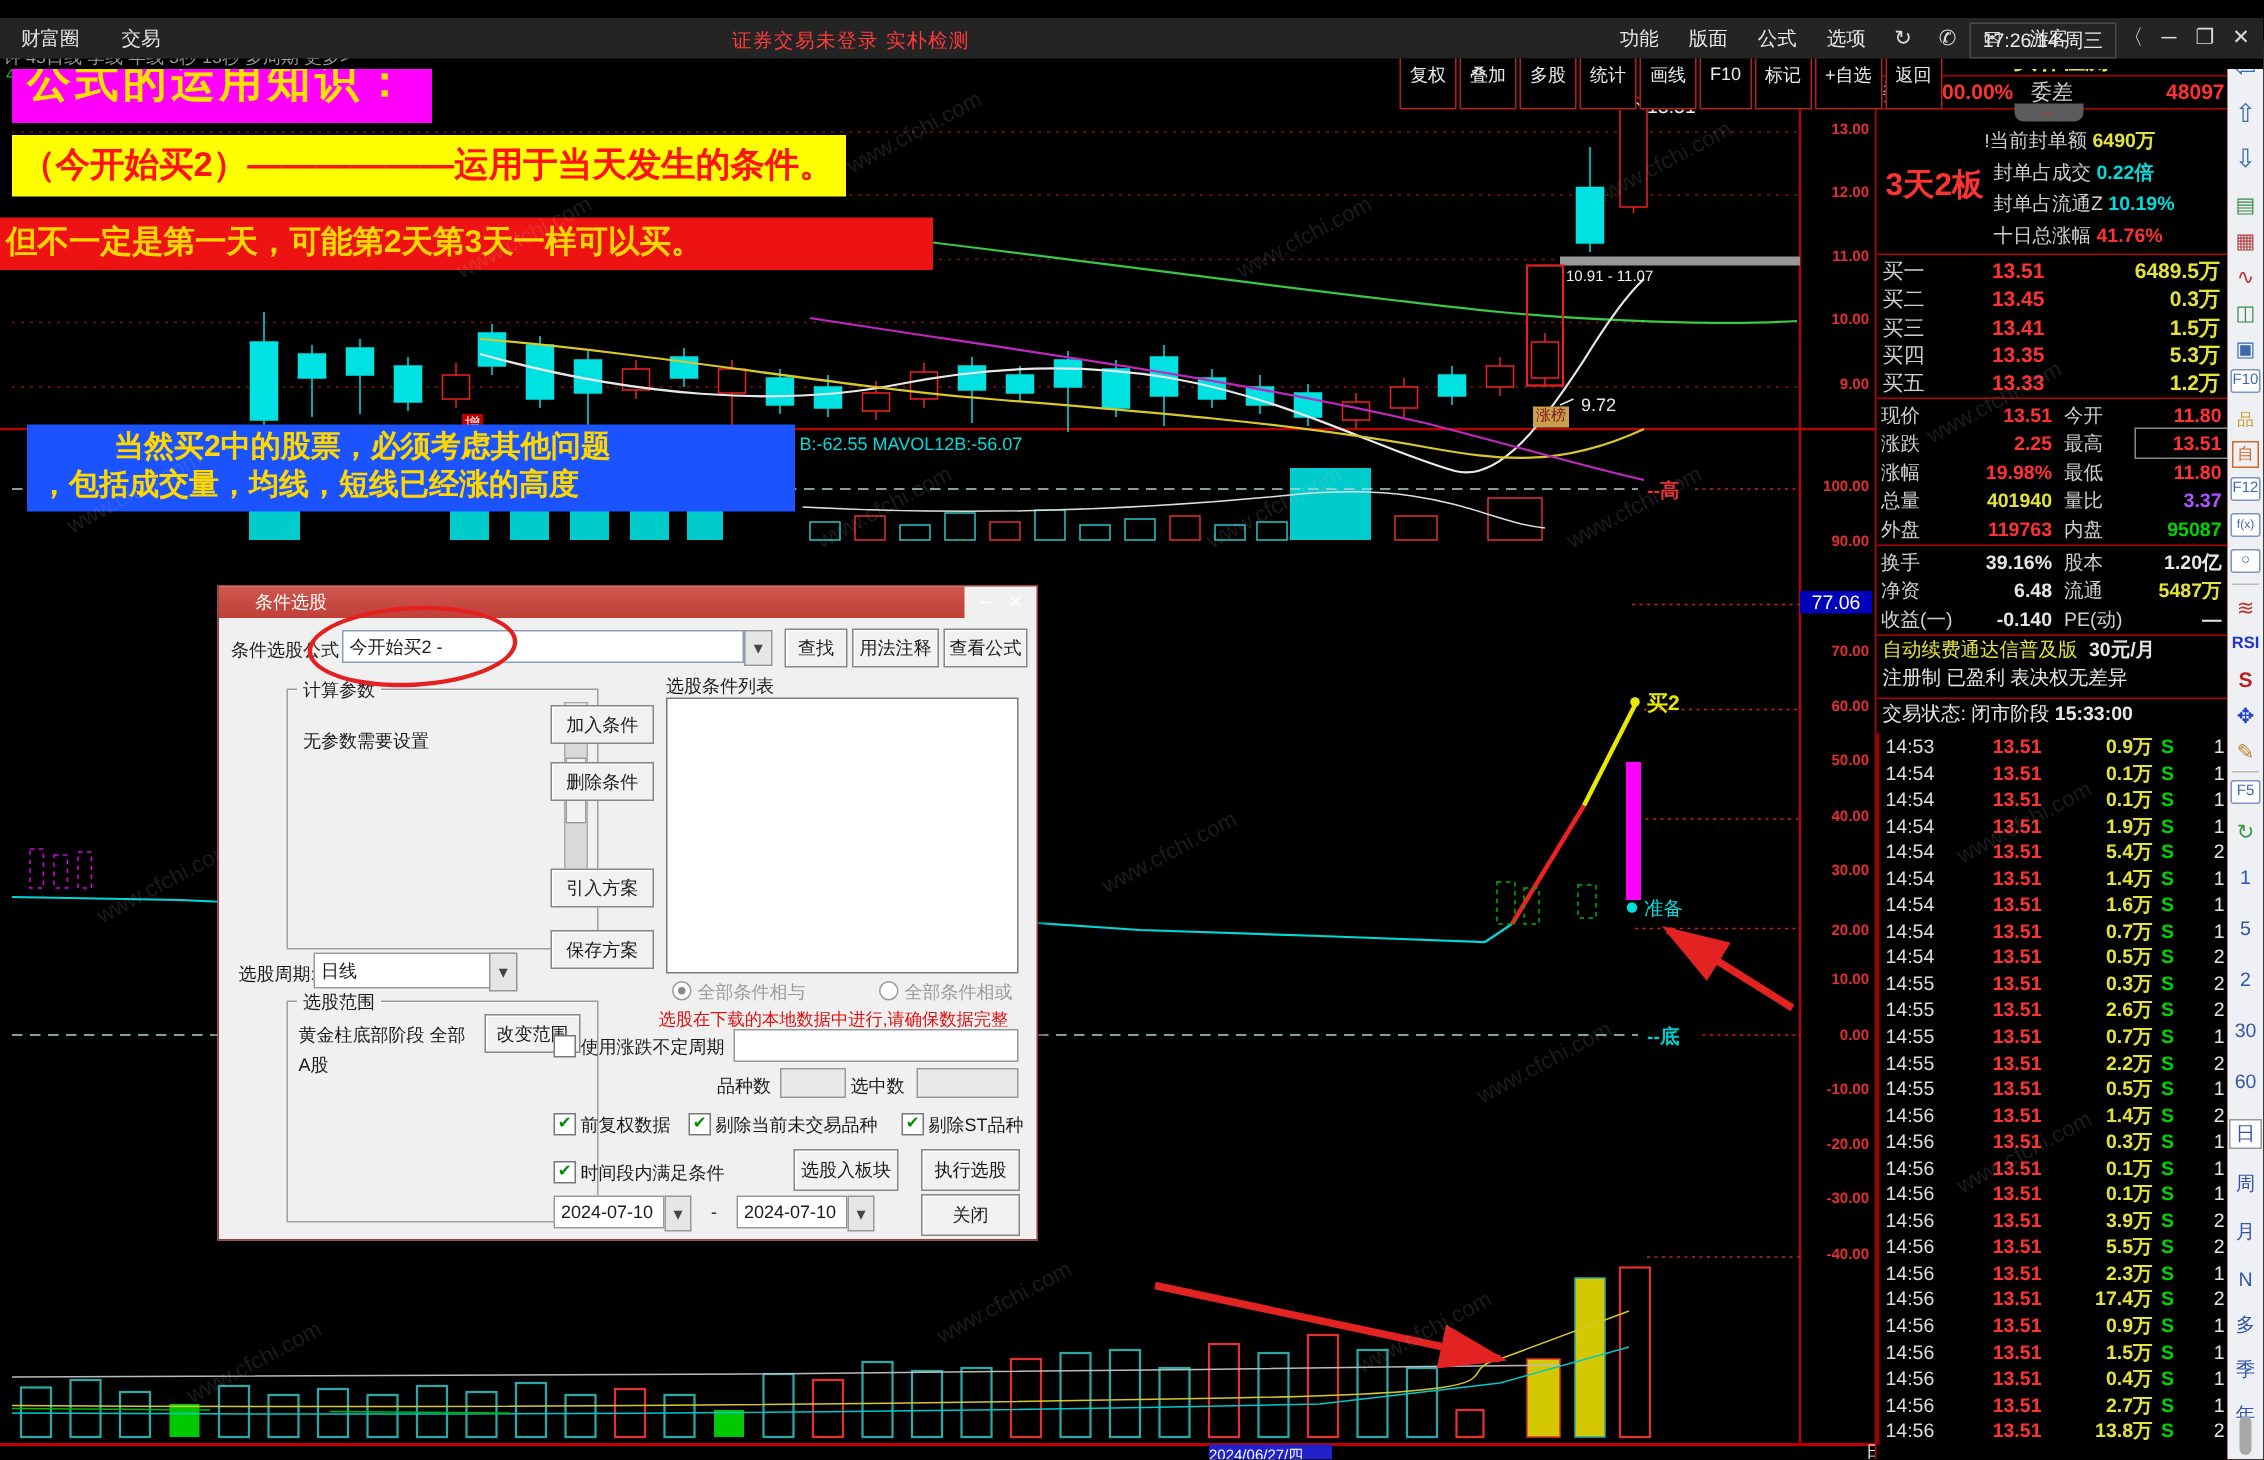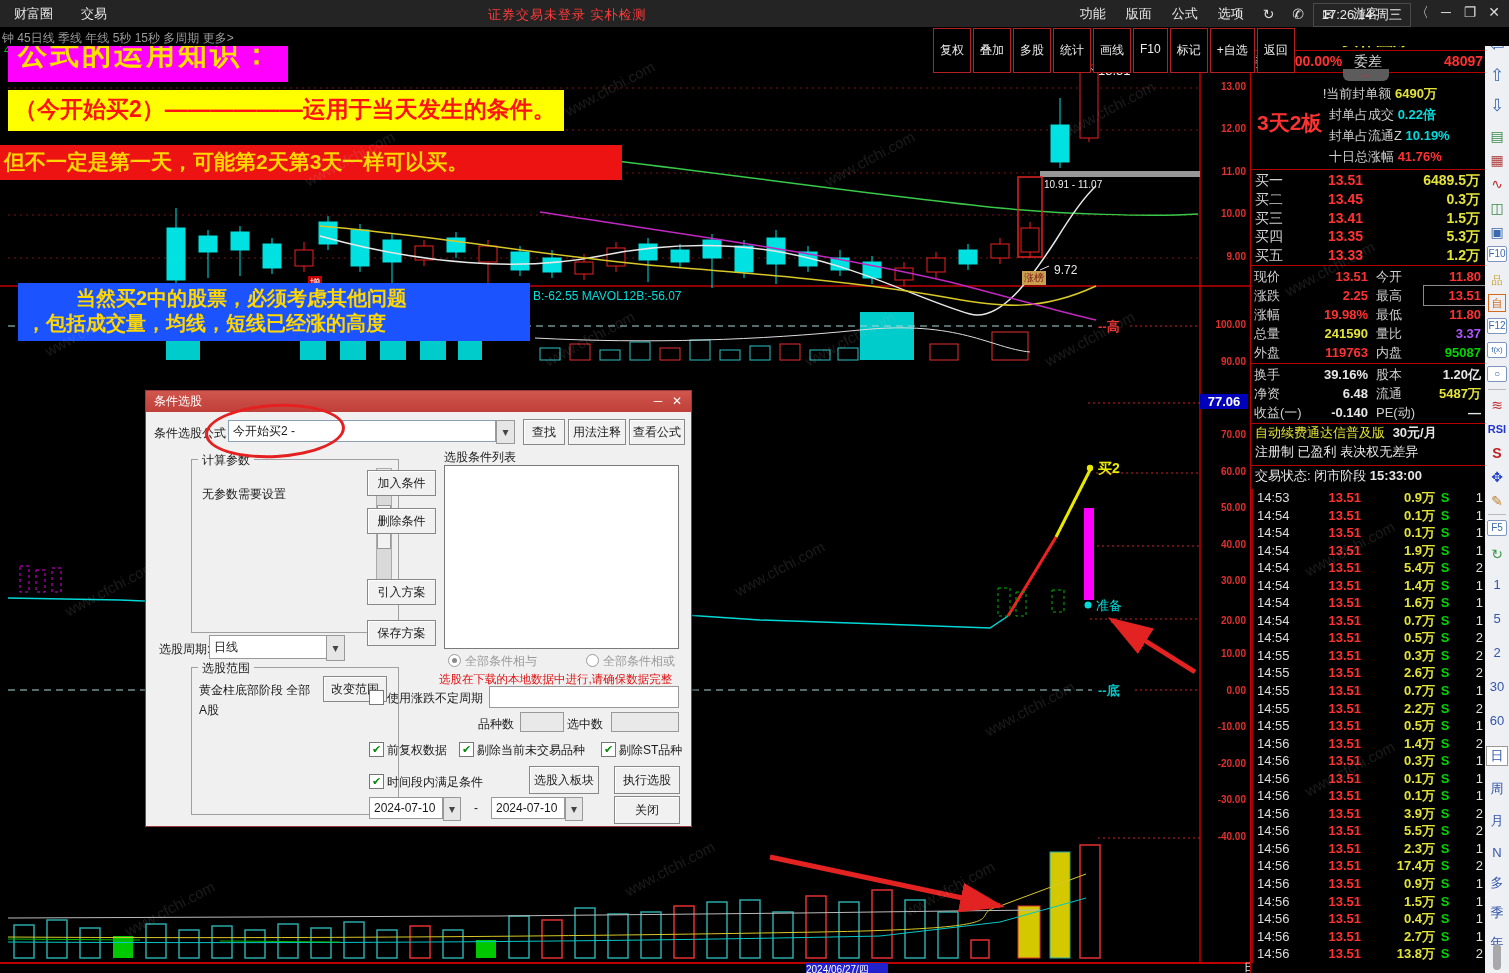--- a/index.html
+++ b/index.html
@@ -1,20 +1,20 @@
 <!DOCTYPE html>
 <html><head>
 <meta charset="utf-8">
 <style>
   html,body{margin:0;padding:0;background:#000;}
   body{width:1509px;height:973px;position:relative;overflow:hidden;
        font-family:"Liberation Sans","DejaVu Sans",sans-serif;font-size:13px;}
   .abs{position:absolute;}
   
-  #menubar{left:0;top:0;width:1509px;height:27px;background:#242424;color:#e6e6e6;z-index:30;}
+  #menubar{left:0;top:12px;width:1509px;height:27px;background:#242424;color:#e6e6e6;z-index:30;}
   .mitem{display:inline-block;padding:5px 14px;font-size:13px;cursor:default;}
   #menu-alert{left:488px;top:6px;color:#ff3b3b;font-size:13px;letter-spacing:1px;}
   #menu-right{right:120px;top:0;display:flex;align-items:center;height:27px;}
   #menu-right .mitem{padding:5px 10px;}
   .mico{padding:4px 9px;color:#dcdcdc;font-size:14px;}
   #clockbox{right:98px;top:3px;border:1px solid #4a4a4a;padding:2px 8px;color:#e8e8e8;font-size:13px;}
   .winctl{top:4px;color:#dadada;font-size:14px;width:22px;text-align:center;}
   
   #row2{left:0;top:27px;width:1509px;height:19px;background:#000;z-index:25;}
   #periodtext{left:2px;top:3px;color:#9a9a9a;font-size:12px;white-space:nowrap;}
@@ -57,21 +57,21 @@
   .trow .tn{flex:1;text-align:right;color:#e0e0e0;padding-right:2px;}
   
   #strip{left:1485px;top:27px;width:24px;height:946px;background:#eef0f4;z-index:15;}
   .si{position:absolute;left:0;width:24px;text-align:center;color:#3a6ab0;font-size:14px;height:20px;line-height:20px;cursor:default;}
   .sbox{font-size:10px;border:1px solid #7d96c0;width:18px;left:2px;border-radius:2px;background:#fff;height:14px;line-height:14px;}
   .sdiv{position:absolute;left:3px;width:18px;height:1px;background:#b9b9b9;}
   .speriod{position:absolute;left:0;width:24px;text-align:center;color:#3355aa;font-size:13px;height:18px;line-height:18px;}
   .speriod.sel{border:1px solid #999;background:#fff;left:1px;width:20px;}
   
   #dlg{left:145px;top:390px;width:545px;height:435px;background:#f0f0f0;border:1px solid #9a3a3a;z-index:50;box-shadow:2px 3px 8px rgba(0,0,0,.6);font-size:12px;color:#1a1a1a;}
-  #dlgtitle{left:0;top:0;width:545px;height:21px;background:linear-gradient(#d0564e,#bf4038);color:#fff;line-height:21px;padding-left:8px;box-sizing:border-box;}
+  #dlgtitle{left:0;top:0;width:497px;height:21px;background:linear-gradient(#d0564e,#bf4038);color:#fff;line-height:21px;padding-left:24px;box-sizing:border-box;}
   .dbtn{position:absolute;background:#f1f1f1;border:1px solid #888;text-align:center;cursor:default;box-shadow:inset 1px 1px 0 #fff;}
   .dcombo{position:absolute;background:#fff;border:1px solid #8aa0b8;line-height:20px;padding-left:4px;box-sizing:border-box;}
   .darrow{position:absolute;background:#e6e6e6;border:1px solid #999;text-align:center;color:#444;}
   .dfs{position:absolute;border:1px solid #a0a0a0;margin-left:40px;}
   .dfs .lg{position:absolute;top:-8px;left:6px;background:#f0f0f0;padding:0 4px;}
   .chk{position:absolute;width:13px;height:13px;background:#fff;border:1px solid #777;font-size:11px;line-height:13px;text-align:center;color:#0a8a0a;font-weight:bold;}
   .dlbl{position:absolute;white-space:nowrap;}
   .dinput{position:absolute;background:#fff;border:1px solid #999;}
   .dinput.dis{background:#e9e9e9;}
   #redcircle{left:205px;top:404px;width:134px;height:48px;border:3px solid #e42020;border-radius:50%;transform:rotate(-3deg);z-index:60;}
@@ -308,21 +308,21 @@
 <div class="abs" style="left:1096px;top:597px;color:#00dcdc;font-size:13px;z-index:2;">准备</div>
 
 <div class="abs axlbl" style="left:1202px;top:81px;z-index:2;">13.00</div>
 <div class="abs axlbl" style="left:1202px;top:123px;z-index:2;">12.00</div>
 <div class="abs axlbl" style="left:1202px;top:166px;z-index:2;">11.00</div>
 <div class="abs axlbl" style="left:1202px;top:208px;z-index:2;">10.00</div>
 <div class="abs axlbl" style="left:1202px;top:251px;z-index:2;">9.00</div>
 
 <div class="abs axlbl" style="left:1202px;top:319px;z-index:2;">100.00</div>
 <div class="abs axlbl" style="left:1202px;top:356px;z-index:2;">90.00</div>
-<div class="abs" style="left:1200px;top:394px;width:48px;background:#0000bb;color:#fff;font-size:13px;font-weight:bold;text-align:center;z-index:2;">77.06</div>
+<div class="abs" style="left:1200px;top:394px;width:48px;background:#0000bb;color:#fff;font-size:13px;font-weight:normal;text-align:center;z-index:2;">77.06</div>
 <div class="abs axlbl" style="left:1202px;top:429px;z-index:2;">70.00</div>
 <div class="abs axlbl" style="left:1202px;top:466px;z-index:2;">60.00</div>
 <div class="abs axlbl" style="left:1202px;top:502px;z-index:2;">50.00</div>
 <div class="abs axlbl" style="left:1202px;top:539px;z-index:2;">40.00</div>
 <div class="abs axlbl" style="left:1202px;top:575px;z-index:2;">30.00</div>
 <div class="abs axlbl" style="left:1202px;top:592px;z-index:2;margin-top:23px;">20.00</div>
 <div class="abs axlbl" style="left:1202px;top:648px;z-index:2;">10.00</div>
 <div class="abs axlbl" style="left:1202px;top:685px;z-index:2;">0.00</div>
 <div class="abs axlbl" style="left:1202px;top:721px;z-index:2;">-10.00</div>
 <div class="abs axlbl" style="left:1202px;top:758px;z-index:2;">-20.00</div>
@@ -451,21 +451,21 @@
         <span class="c4 red" style="outline:1px solid #8a8a8a;">13.51</span>
       </div>
     <div class="drow">
         <span class="c1 gry">涨幅</span>
         <span class="c2 red">19.98%</span>
         <span class="c3 gry">最低</span>
         <span class="c4 red">11.80</span>
       </div>
     <div class="drow">
         <span class="c1 gry">总量</span>
-        <span class="c2 ylw">241590</span>
+        <span class="c2 ylw">401940</span>
         <span class="c3 gry">量比</span>
         <span class="c4 ppl">3.37</span>
       </div>
     <div class="drow">
         <span class="c1 gry">外盘</span>
         <span class="c2 red">119763</span>
         <span class="c3 gry">内盘</span>
         <span class="c4 grn">95087</span>
       </div>
   </div>

